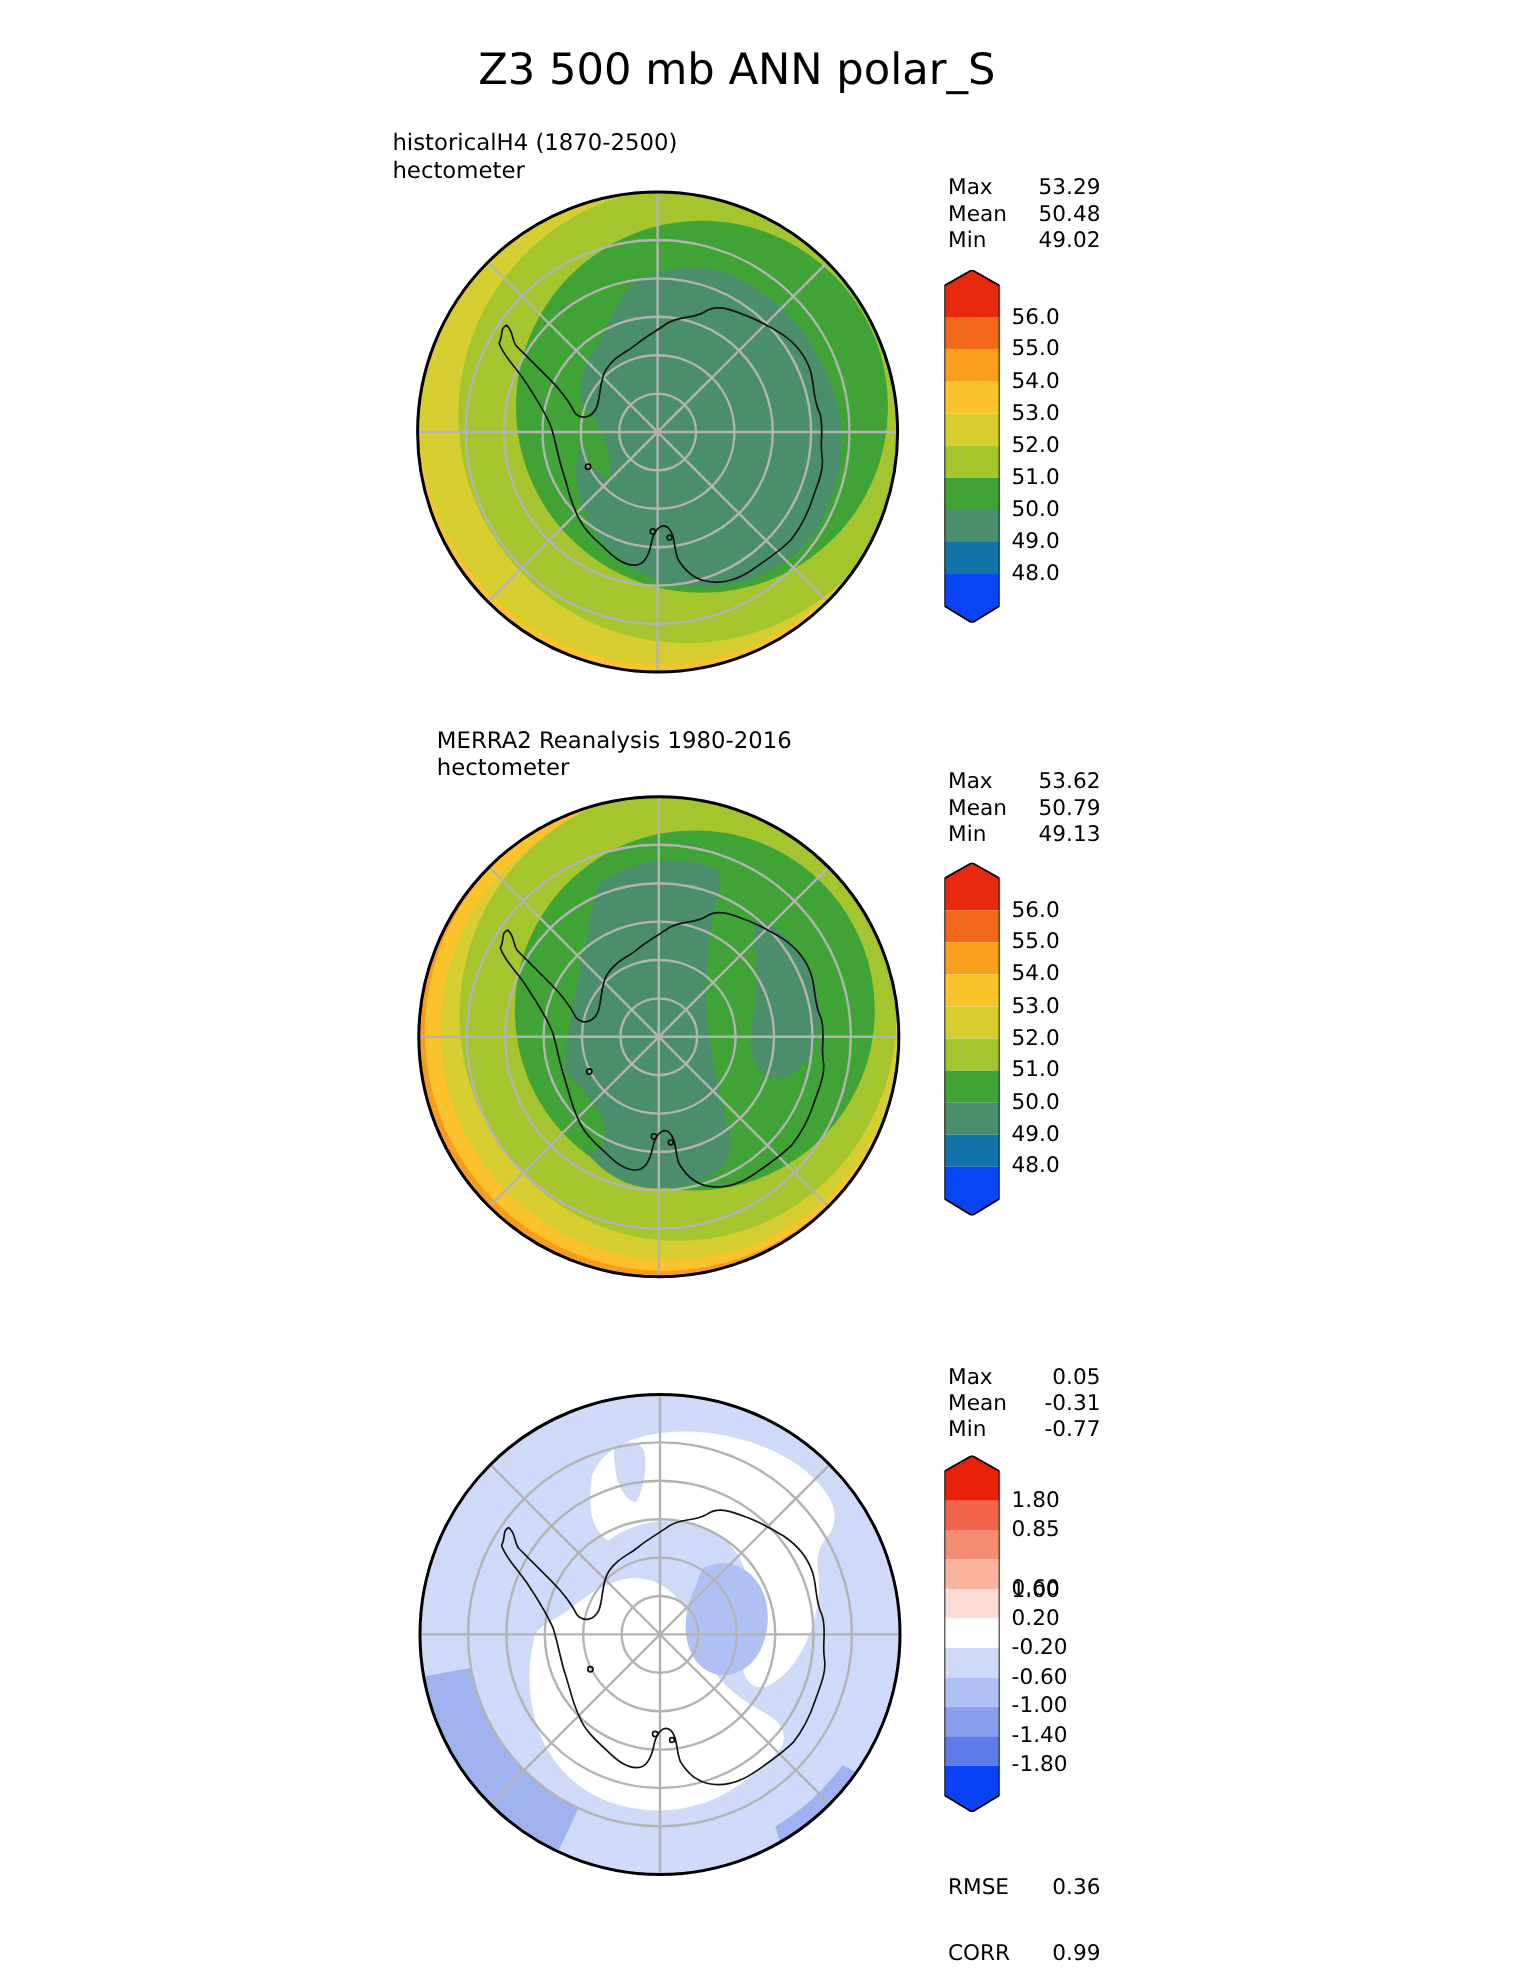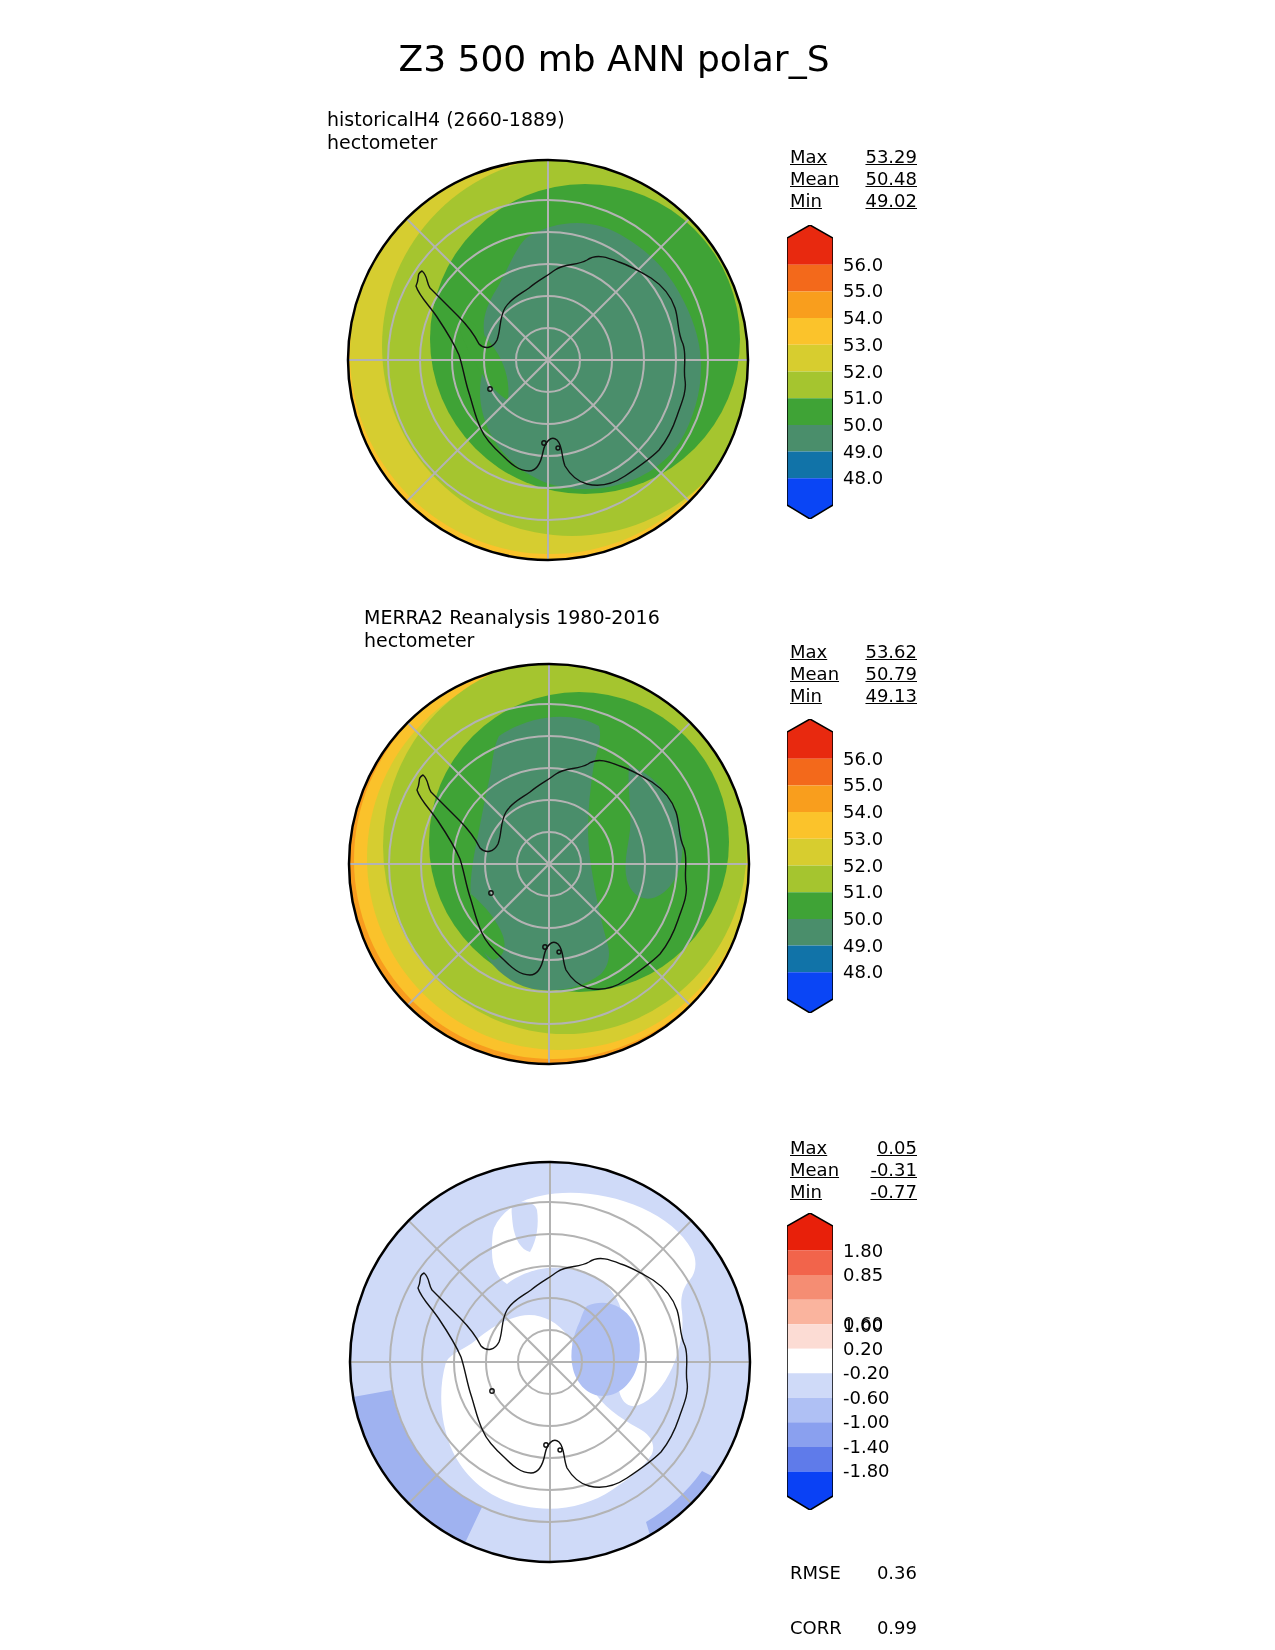--- a/index.html
+++ b/index.html
@@ -2,39 +2,39 @@
 <html><head>
 <meta charset="utf-8">
 <style>
   html,body{margin:0;padding:0;background:#ffffff;}
   #canvas{position:relative;width:1073px;height:1650px;background:#ffffff;
           font-family:"DejaVu Sans","Liberation Sans",sans-serif;color:#000;overflow:hidden;}
   .abs{position:absolute;}
   .fig-title{left:0;top:38px;width:1228px;text-align:center;font-size:36px;font-weight:400;letter-spacing:0px;}
   .panel-label{left:327px;font-size:19px;line-height:23px;}
   .panel3-title{left:344px;width:412px;text-align:center;font-size:24px;}
-  .stats{left:790px;width:127px;font-size:18px;line-height:21.8px;text-decoration:underline;}
+  .stats{left:790px;width:127px;font-size:18px;line-height:21.8px;}
   .stats .row{display:flex;justify-content:space-between;}
   .stats .val{text-align:right;}
   .metrics{left:790px;width:127px;font-size:18px;line-height:22px;}
   .metrics .row{display:flex;justify-content:space-between;margin-top:33px;}
   .cbar{left:787px;width:120px;}
   .cbar svg{position:absolute;left:0;top:0;}
   .cbar-tick{position:absolute;left:56px;font-size:18px;white-space:nowrap;}
   .mapbox{width:412px;height:412px;}
 </style>
 </head>
 <body>
 
 <div id="canvas">
 
   <div class="abs fig-title">Z3 500 mb ANN polar_S</div>
 
   <div class="abs panel-label" style="top:108px;">
-    <div>historicalH4 (2660-1889)</div>
+    <div>historicalH4 (1870-2500)</div>
     <div>hectometer</div>
   </div>
 
   <div class="abs stats" style="top:146px;">
     <div class="row">
         <span>Max</span>
         <span class="val">53.29</span>
       </div>
     <div class="row">
         <span>Mean</span>

